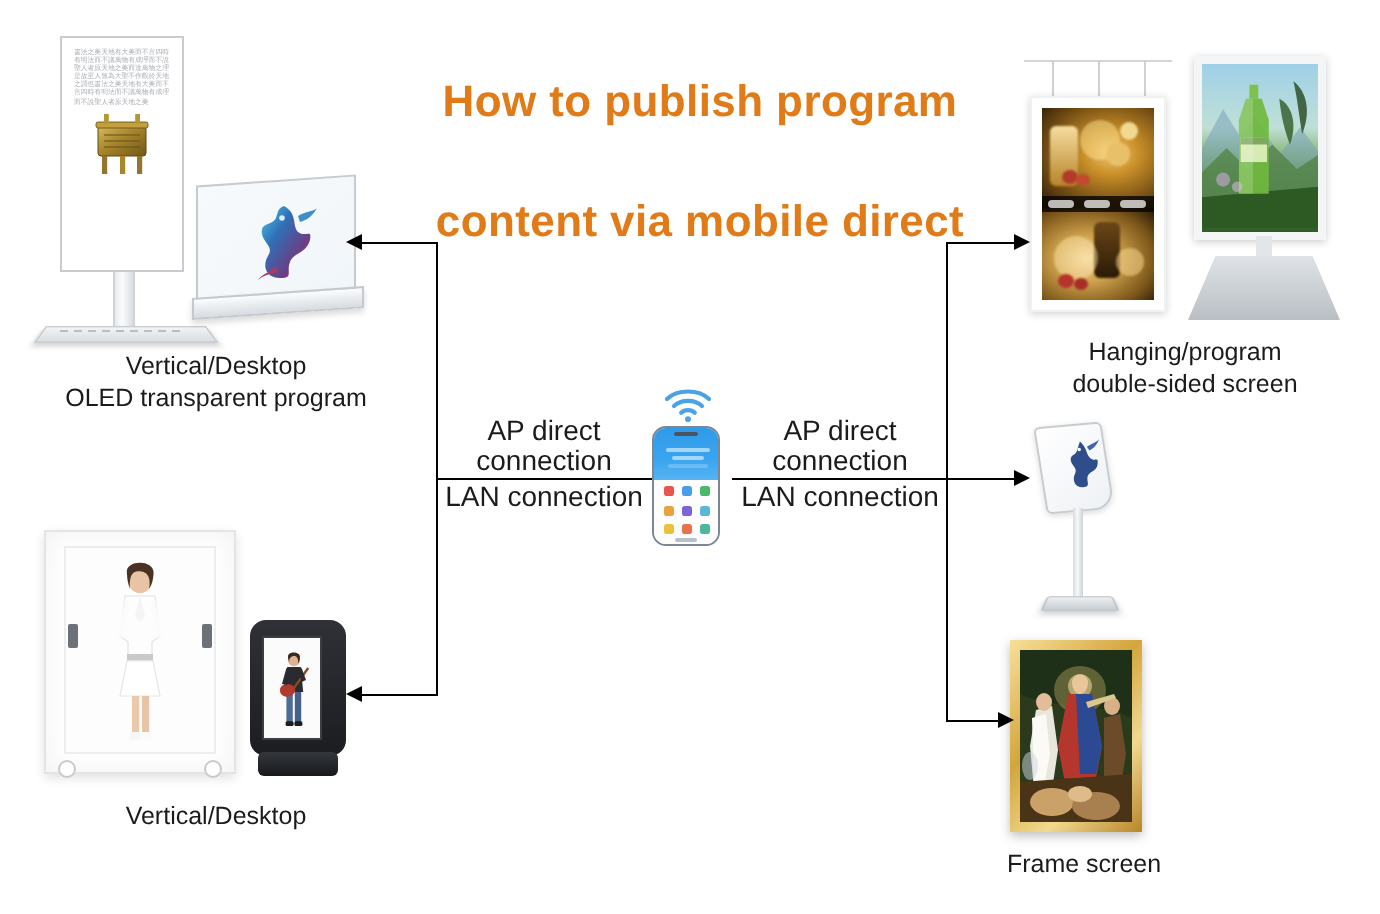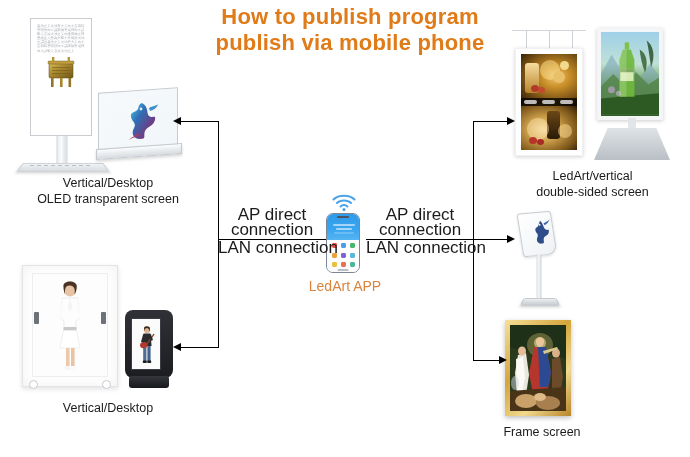--- a/index.html
+++ b/index.html
@@ -16,21 +16,21 @@
   
   #title{
     left:160px;top:4px;width:380px;
     text-align:center;
     color:#E07B18;
     font-weight:bold;
     font-size:22px;
     line-height:26px;
     letter-spacing:.2px;
   }
-  #title span{display:block;}
+  #title span{display:block;margin-top:34px;}
 
   
   .caption{
     text-align:center;
     color:#1b1b1b;
     font-size:12.5px;
     line-height:16px;
     white-space:nowrap;
   }
   .caption span{display:block;}
@@ -42,21 +42,21 @@
   .arrow{
     width:0;height:0;
     border-top:4.5px solid transparent;
     border-bottom:4.5px solid transparent;
   }
   .arrow-left{border-right:8px solid #000;}
   .arrow-right{border-left:8px solid #000;}
 
   
   .conn-label{
-    font-size:17px;line-height:14.5px;color:#1b1b1b;
+    font-size:14px;line-height:14.5px;color:#1b1b1b;
     text-align:center;white-space:nowrap;
   }
   .conn-label span{display:block;}
 
   #ledart{
     color:#D8853F;font-size:14px;text-align:center;width:140px;
   }
 
   
   #phone-wrap{left:326px;top:205px;width:38px;height:70px;}
@@ -274,21 +274,21 @@
   
   .blob{position:absolute;border-radius:50%;filter:blur(.4px);}
 </style>
 </head>
 <body>
 
 <div id="stage">
 
   <div class="abs" id="title">
     <span>How to publish program</span>
-    <span>publish via mobile phone</span>
+    <span>content via mobile direct</span>
   </div>
 
   <div class="abs" id="p1">
     <div class="frame">
       <div class="scr">
         <div class="chars">書法之美天地有大美而不言四時有明法而不議萬物有成理而不說聖人者原天地之美而達萬物之理是故至人無為大聖不作觀於天地之謂也書法之美天地有大美而不言四時有明法而不議萬物有成理而不說聖人者原天地之美</div>
         <svg class="ding" viewBox="0 0 34 36">
           <defs>
             <linearGradient id="g-ding" x1="0" y1="0" x2="1" y2="1">
               <stop offset="0%" stop-color="#d9bb5a"></stop>
@@ -330,21 +330,21 @@
       <path d="M20 3 C27 7 24 13 27 16 C31 19 34 14 33 20 C31 27 25 26 23 31 C21 36 25 39 18 39 C11 39 9 33 12 28 C15 23 10 22 9 17 C8 11 14 13 16 9 C17 6 17 4 20 3 Z" fill="url(#g-fish)"></path>
       <path d="M27 8 C32 5 36 6 37 3 C34 9 31 10 28 11 Z" fill="#3d8ec9"></path>
       <path d="M16 33 C12 37 9 37 7 40 C11 37 14 37 17 36 Z" fill="#a83a66"></path>
       <circle cx="19" cy="9" r="1.4" fill="#ffffff" opacity=".85"></circle>
     </svg>
     <div class="standbar"></div>
   </div>
 
   <div class="abs caption" style="left:8px;top:175px;width:200px;">
     <span>Vertical/Desktop</span>
-    <span>OLED transparent screen</span>
+    <span>OLED transparent program</span>
   </div>
 
   <div class="abs" id="p3">
     <div class="boxouter">
       <div class="boxinner"></div>
       <svg class="lady" viewBox="0 0 42 96">
         <ellipse cx="21" cy="11" rx="6.4" ry="7.6" fill="#e8c3a4"></ellipse>
         <path d="M14.4 8 C14 2 28 1.5 27.8 8.5 C27.6 12.5 26.5 15 25.5 16.5 C26.5 11 25 8 21 7.6 C17 7.2 15.5 10 16 16.5 C15 14 14.6 11 14.4 8 Z" fill="#4a3225"></path>
         <path d="M13.5 20 L28.5 20 L31 40 L27 43 L27 52 L15 52 L15 43 L11 40 Z" fill="#fdfdfd" stroke="#e3e3e3" stroke-width=".6"></path>
         <path d="M21 20 L18.5 30 L21 33 L23.5 30 Z" fill="#f4f4f4"></path>
@@ -439,21 +439,21 @@
           <circle cx="12" cy="64" r="4" fill="#caa7d8" opacity=".6"></circle>
           <circle cx="20" cy="68" r="3" fill="#e0c2e8" opacity=".5"></circle>
         </svg>
       </div>
     </div>
     <div class="mount"></div>
     <div class="wedge"></div>
   </div>
 
   <div class="abs caption" style="left:495px;top:168px;width:195px;">
-    <span>LedArt/vertical</span>
+    <span>Hanging/program</span>
     <span>double-sided screen</span>
   </div>
 
   <div class="abs" id="p7">
     <div class="panel">
       <svg class="bird" viewBox="0 0 22 26">
         <path d="M11 2 C14 5 13 9 15 11 C17 13 19 10 18 14 C17 18 13 17 12 20 C11 23 13 25 9 25 C5 25 4 21 6 18 C8 15 5 14 5 11 C5 8 8 9 9 6 Z" fill="#2f4d8a"></path>
         <path d="M14 5 C18 3 20 3 21 1 C19 5 17 6 15 7 Z" fill="#3f66ad"></path>
         <circle cx="10" cy="6" r=".9" fill="#fff"></circle>
       </svg>
@@ -519,21 +519,20 @@
           <i style="background:#7f63d4"></i>
           <i style="background:#5ab7d8"></i>
         <i style="background:#e8c23d"></i>
           <i style="background:#e8724d"></i>
           <i style="background:#4ab89a"></i>
       </div>
       <div class="phone-home"></div>
     </div>
   </div>
 
-  <div class="abs" id="ledart" style="left:275px;top:278px;">LedArt APP</div>
 
   <div class="abs line vline" style="left:218px;top:122px;height:226px;"></div>
 
   <div class="abs line hline" style="left:181px;top:121px;width:38px;"></div>
   <div class="abs arrow arrow-left" style="left:173px;top:117px;"></div>
 
   <div class="abs line hline" style="left:181px;top:347px;width:38px;"></div>
   <div class="abs arrow arrow-left" style="left:173px;top:343px;"></div>
 
   <div class="abs line hline" style="left:218px;top:239px;width:108px;"></div>

